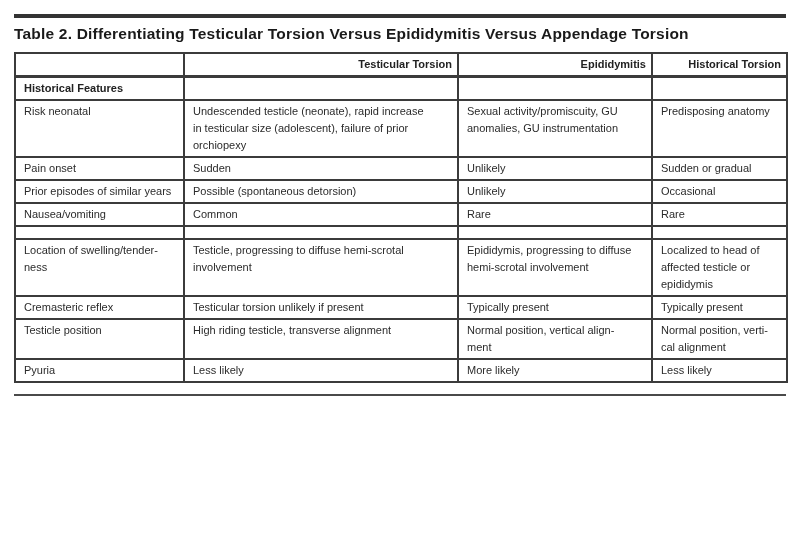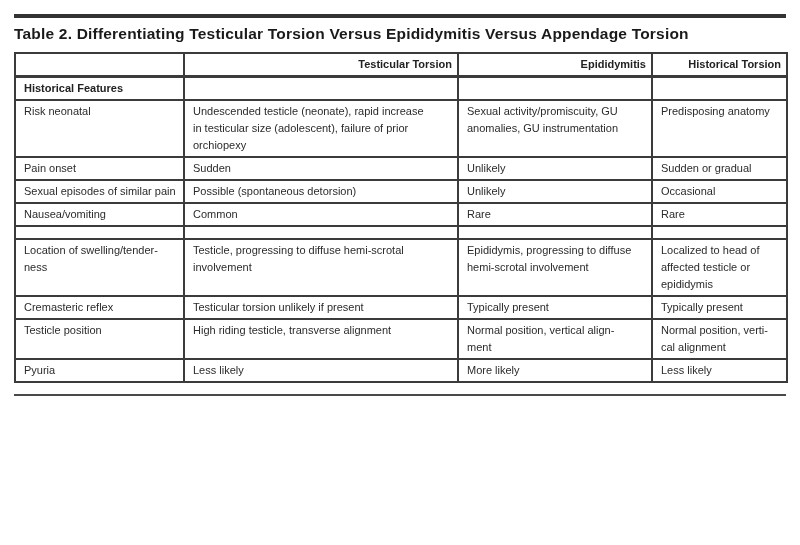--- a/index.html
+++ b/index.html
@@ -109,21 +109,21 @@
 anomalies, GU instrumentation</td>
         <td>Predisposing anatomy</td>
       </tr>
       <tr class="row-data">
         <td>Pain onset</td>
         <td>Sudden</td>
         <td>Unlikely</td>
         <td>Sudden or gradual</td>
       </tr>
       <tr class="row-data">
-        <td>Sexual episodes of similar pain</td>
+        <td>Prior episodes of similar years</td>
         <td>Possible (spontaneous detorsion)</td>
         <td>Unlikely</td>
         <td>Occasional</td>
       </tr>
       <tr class="row-data">
         <td>Nausea/vomiting</td>
         <td>Common</td>
         <td>Rare</td>
         <td>Rare</td>
       </tr>

